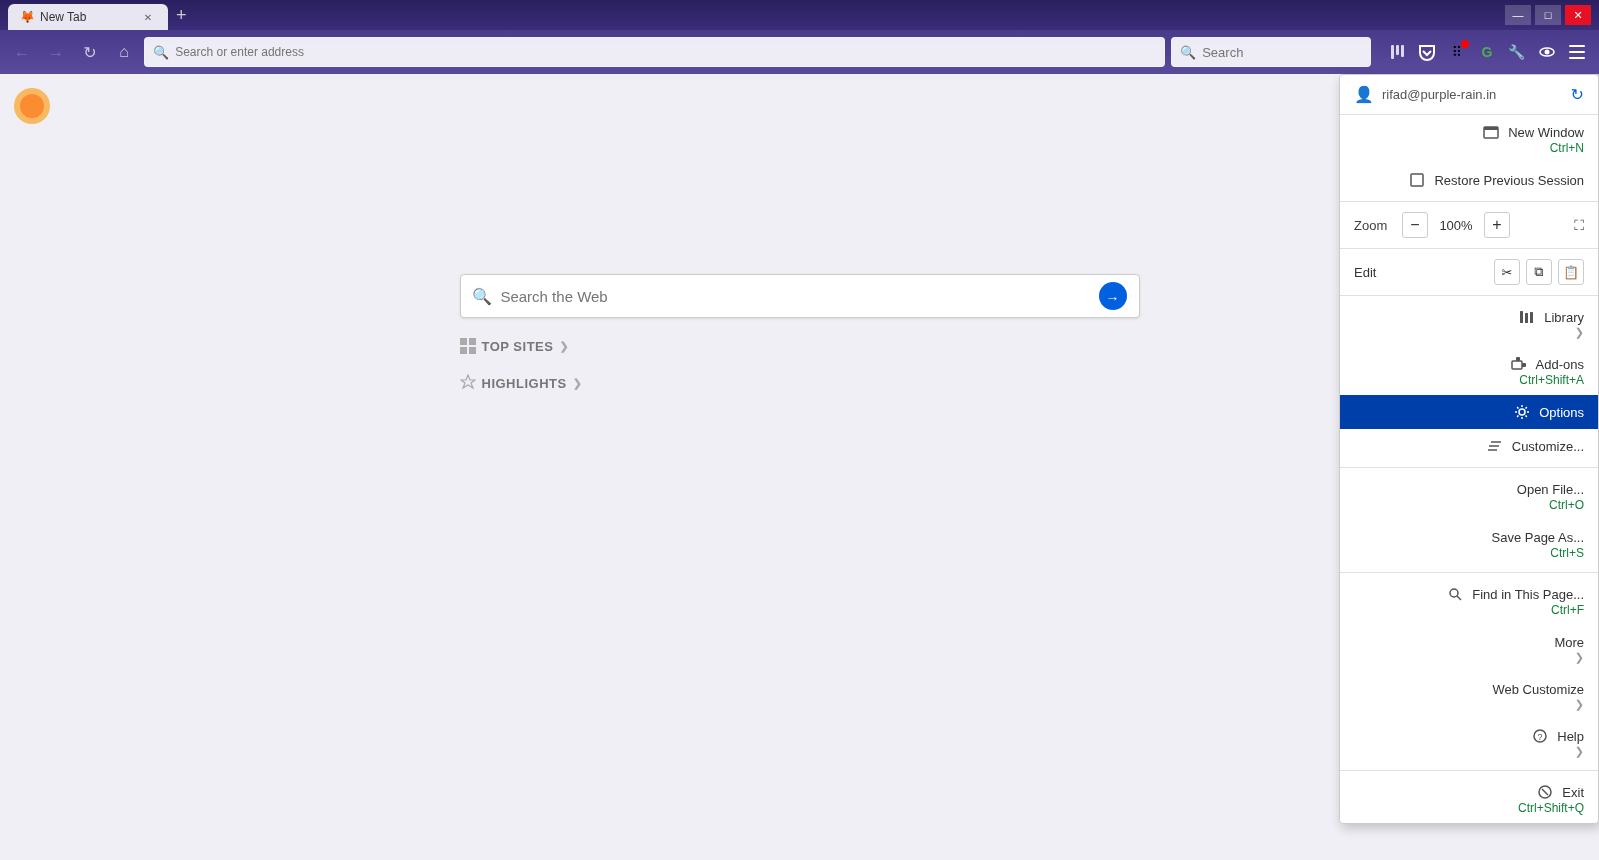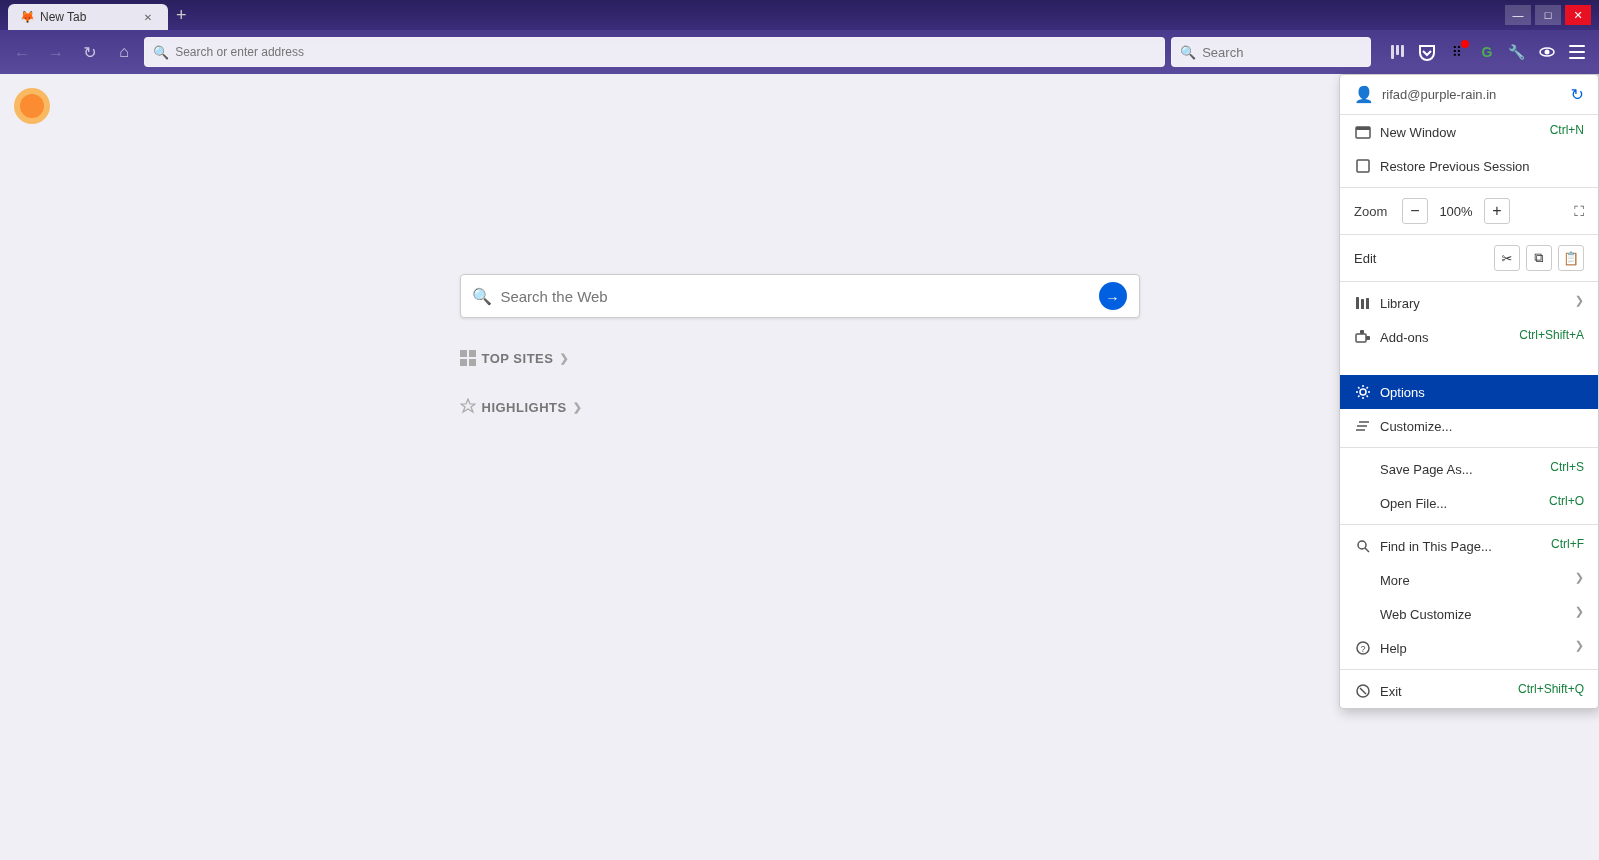--- a/index.html
+++ b/index.html
@@ -177,21 +177,21 @@
     }
 
     .section-header {
       display: flex;
       align-items: center;
       gap: 6px;
       color: #777;
       font-size: 13px;
       font-weight: bold;
       letter-spacing: 0.5px;
-      margin-top: 32px;
+      margin-top: 20px;
       width: 680px;
       cursor: pointer;
     }
     .section-chevron { font-size: 11px; color: #aaa; }
     .dropdown-menu {
       position: absolute;
       top: 74px;
       right: 0;
       width: 260px;
       background: #fff;
@@ -207,28 +207,29 @@
       justify-content: space-between;
       padding: 10px 14px;
       border-bottom: 1px solid #e0e0e0;
       color: #333;
     }
     .menu-header-email { font-size: 13px; color: #555; }
     .menu-sync-icon { color: #0060df; font-size: 16px; cursor: pointer; }
     .menu-divider { height: 1px; background: #e0e0e0; margin: 4px 0; }
     .menu-item {
       display: flex;
-      align-items: flex-start;
+      align-items: flex-end;
       justify-content: space-between;
       padding: 8px 14px;
       cursor: pointer;
       color: #333;
       font-size: 13px;
-    }
-    .menu-item.highlighted { background: #003eaa; color: white; margin-top: 21px; }
+      flex-direction: column;
+    }
+    .menu-item.highlighted { background: #003eaa; color: white; }
     .menu-item-left { display: flex; align-items: center; gap: 8px; }
     .menu-item-icon { width: 18px; height: 18px; display: flex; align-items: center; justify-content: center; font-size: 14px; }
     .menu-item-shortcut { color: #15803d; font-size: 12px; }
     .menu-item-chevron { color: #999; font-size: 11px; }
     .zoom-row {
       display: flex;
       align-items: center;
       padding: 6px 14px;
       gap: 8px;
     }
@@ -502,31 +503,31 @@
       </span>
       <span>Customize...</span>
     </div>
   </div>
 
   <div class="menu-divider"></div>
 
   <div class="menu-item">
     <div class="menu-item-left">
       <span class="menu-item-icon"></span>
+      <span>Open File...</span>
+    </div>
+    <span class="menu-item-shortcut">Ctrl+O</span>
+  </div>
+
+  <div class="menu-item">
+    <div class="menu-item-left">
+      <span class="menu-item-icon"></span>
       <span>Save Page As...</span>
     </div>
     <span class="menu-item-shortcut">Ctrl+S</span>
-  </div>
-
-  <div class="menu-item">
-    <div class="menu-item-left">
-      <span class="menu-item-icon"></span>
-      <span>Open File...</span>
-    </div>
-    <span class="menu-item-shortcut">Ctrl+O</span>
   </div>
 
 
   <div class="menu-divider"></div>
 
   <div class="menu-item">
     <div class="menu-item-left">
       <span class="menu-item-icon">
         <svg width="16" height="16" viewBox="0 0 16 16">
           <circle cx="7" cy="7" r="4" fill="none" stroke="#555" stroke-width="1.5"></circle>

